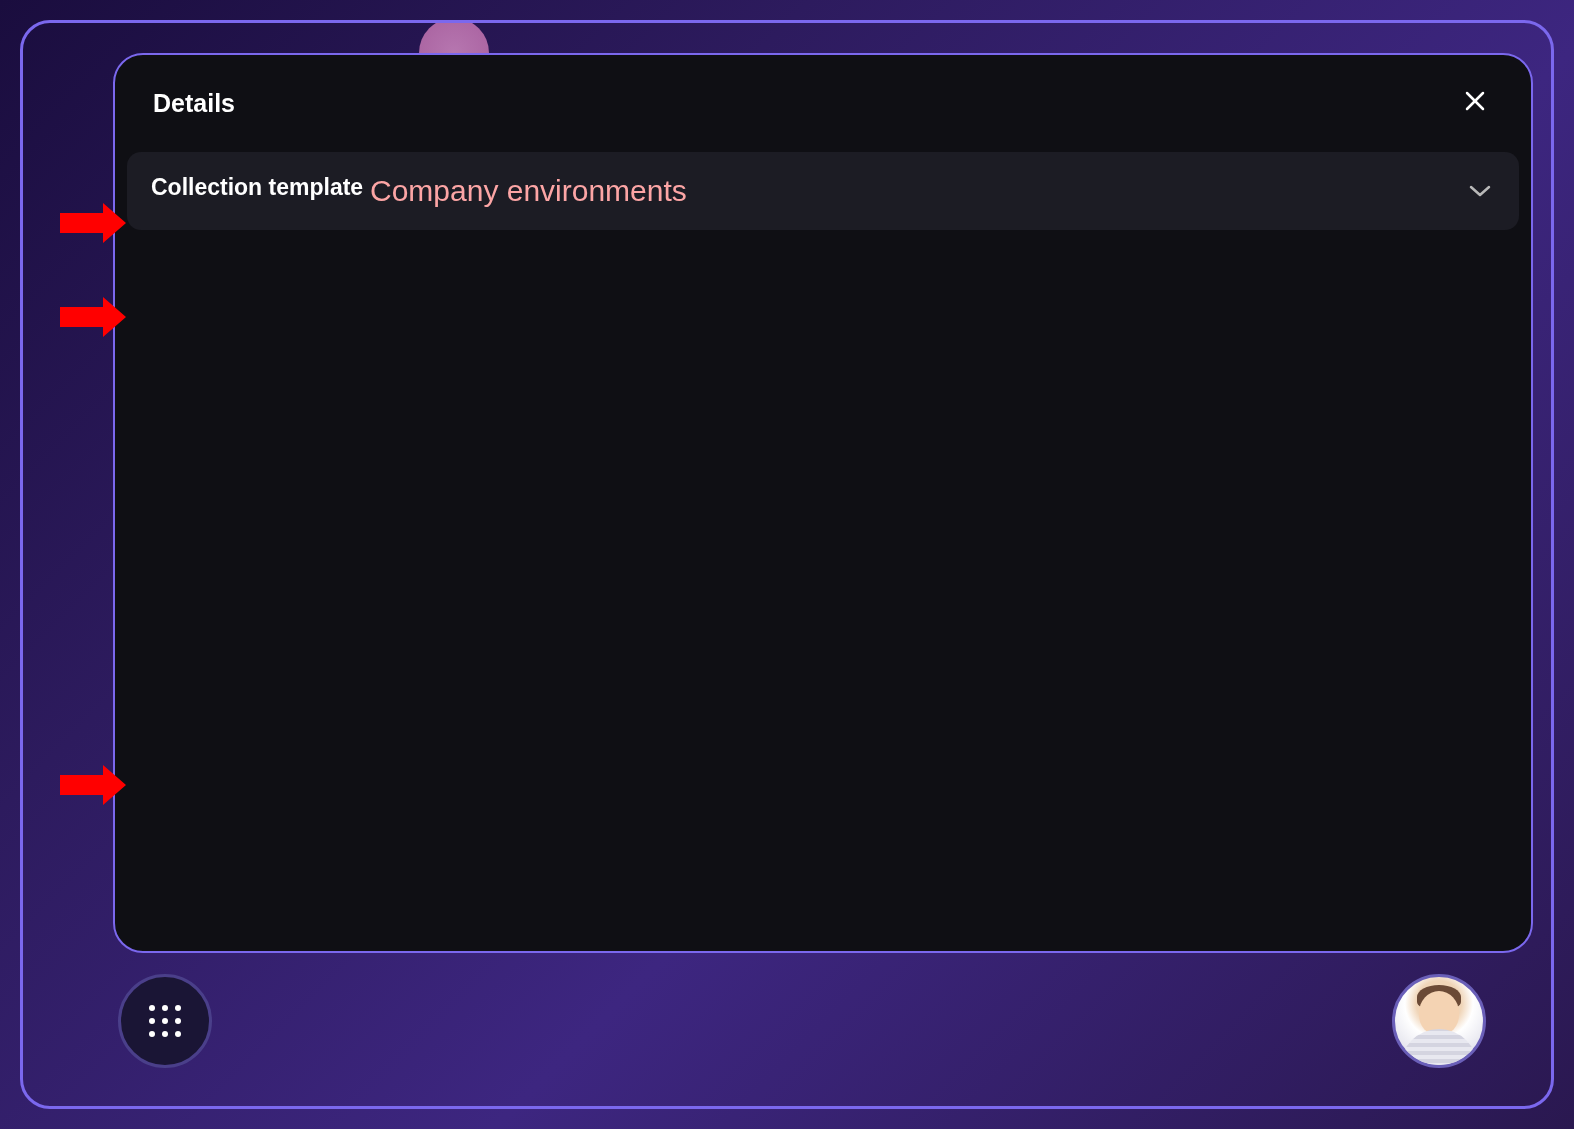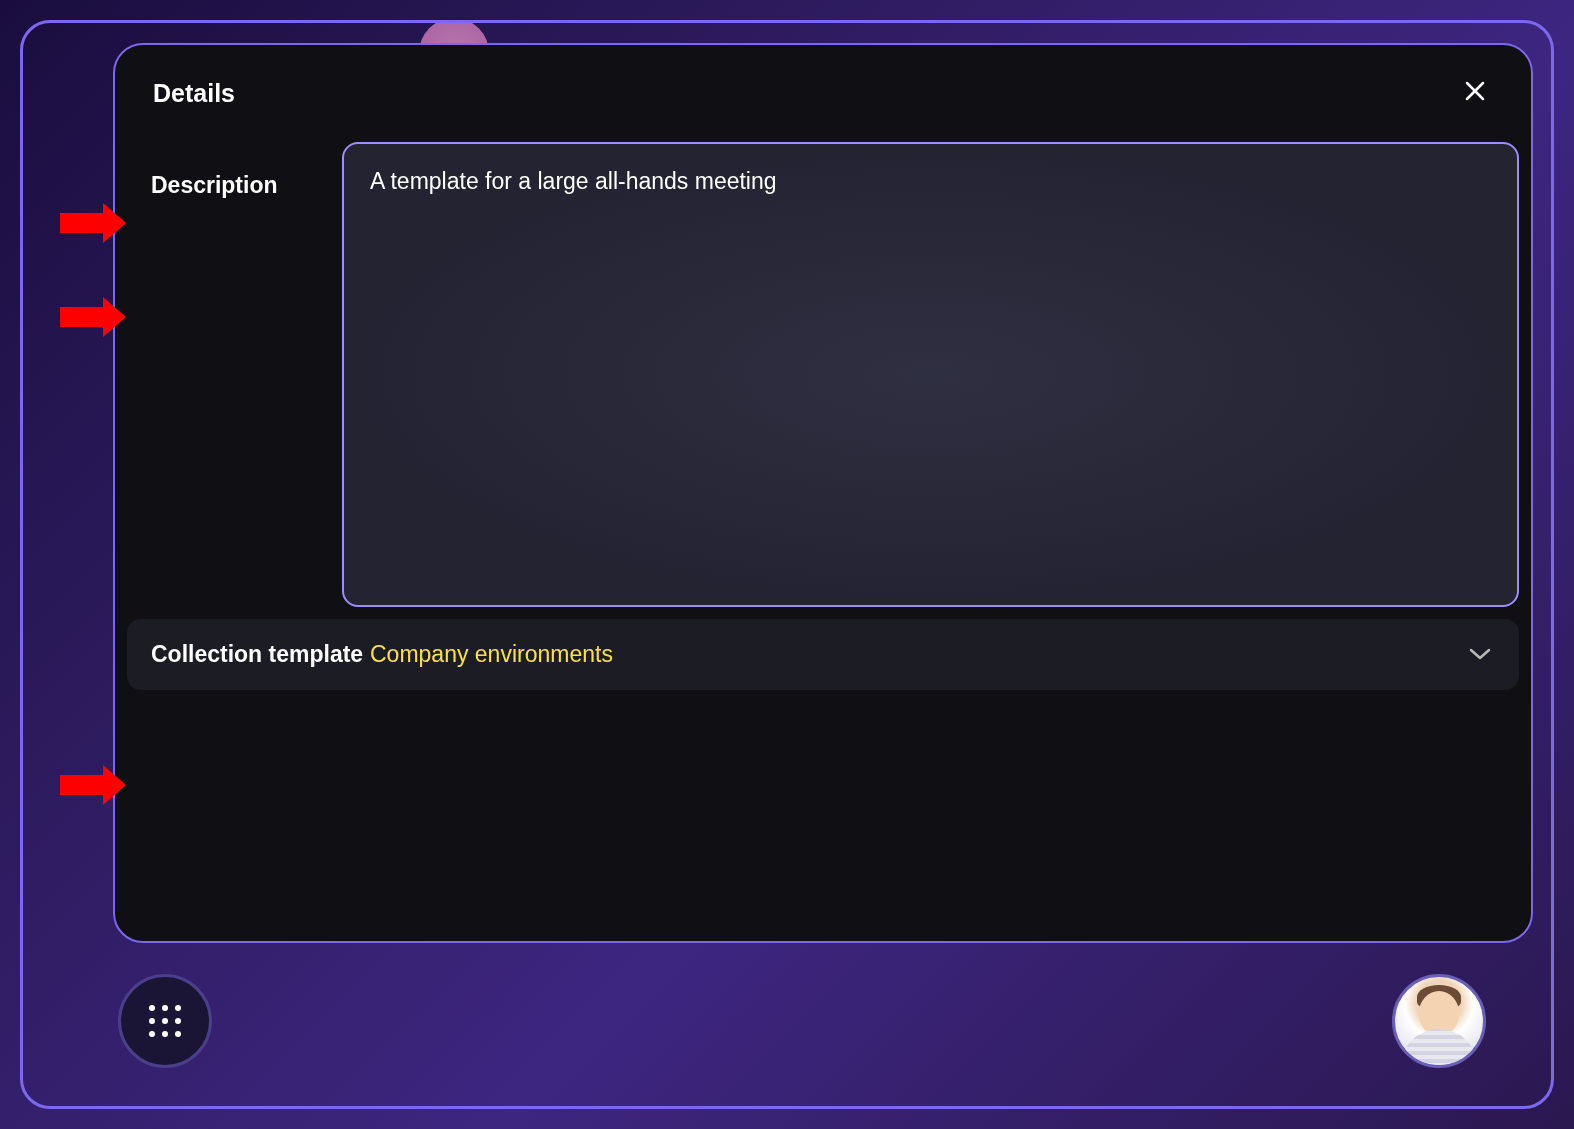--- a/index.html
+++ b/index.html
@@ -22,21 +22,21 @@
       left: 20px;
       right: 20px;
       bottom: 20px;
       border: 3px solid #7b68ee;
       border-radius: 30px;
       overflow: hidden;
     }
 
     .modal {
       position: absolute;
-      top: 20px;
+      top: 30px;
       left: 90px;
       width: 1420px;
       height: 900px;
       background: #0f0f14;
       border: 2px solid #7b68ee;
       border-radius: 30px;
       display: flex;
       flex-direction: column;
       padding: 0;
       overflow: hidden;
@@ -136,22 +136,22 @@
     .form-select {
       flex: 1;
       display: flex;
       justify-content: space-between;
       align-items: center;
       cursor: pointer;
       padding: 8px 4px;
     }
 
     .form-select-value {
-      color: #fde047;
-      font-size: 23px;
+      color: #fca5a5;
+      font-size: 30px;
       font-weight: 500;
     }
 
     .chevron-icon {
       color: #b8b8b8;
       font-size: 20px;
     }
 
     .modal-footer {
       display: flex;
@@ -301,26 +301,20 @@
         <svg width="24" height="24" viewBox="0 0 24 24" fill="none" stroke="currentColor" stroke-width="2.5" stroke-linecap="round">
           <line x1="4" y1="4" x2="20" y2="20"></line>
           <line x1="20" y1="4" x2="4" y2="20"></line>
         </svg>
       </div>
     </div>
 
     <div class="modal-body">
 
 
-      <div class="form-row textarea-row">
-        <div class="form-label">Description</div>
-        <div class="form-textarea-wrap">
-          <textarea class="form-textarea" style="">A template for a large all-hands meeting</textarea>
-        </div>
-      </div>
 
       <div class="form-row">
         <div class="form-label">Collection template</div>
         <div class="form-select">
           <span class="form-select-value">Company environments</span>
           <span class="chevron-icon">
             <svg width="22" height="14" viewBox="0 0 22 14" fill="none" stroke="currentColor" stroke-width="2.5" stroke-linecap="round" stroke-linejoin="round">
               <polyline points="2,3 11,11 20,3"></polyline>
             </svg>
           </span>

